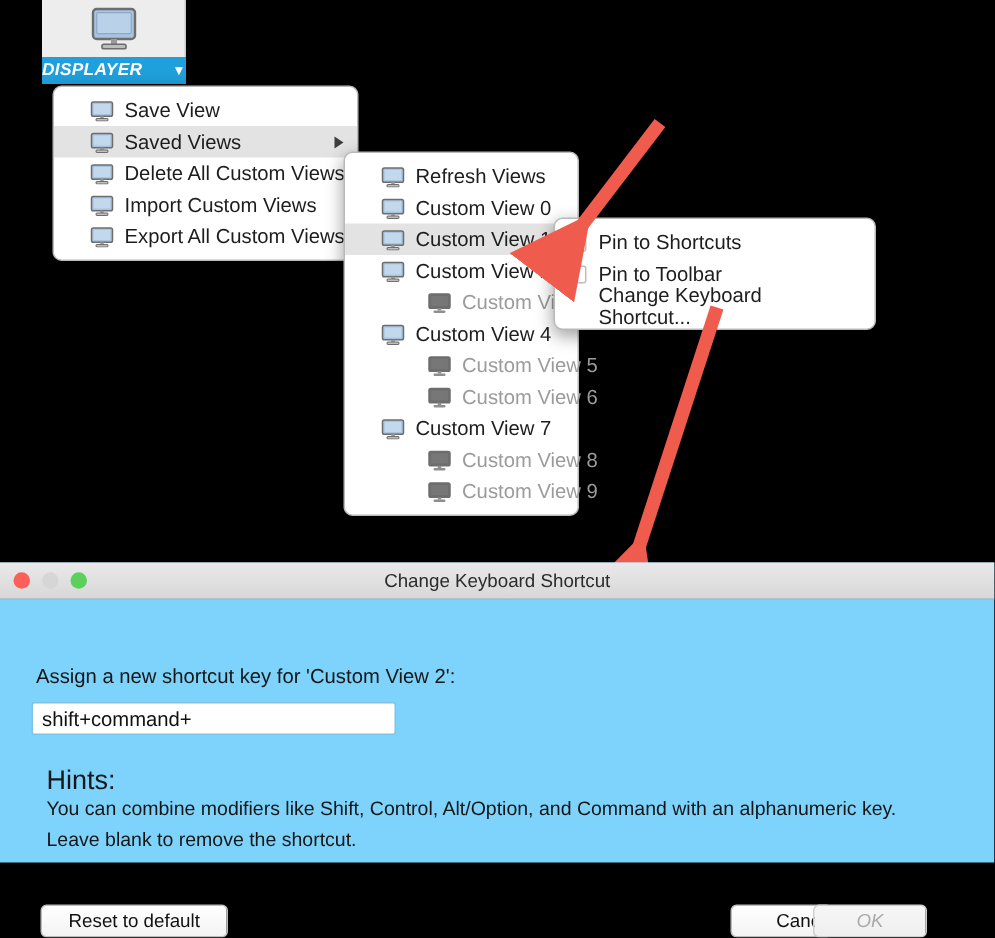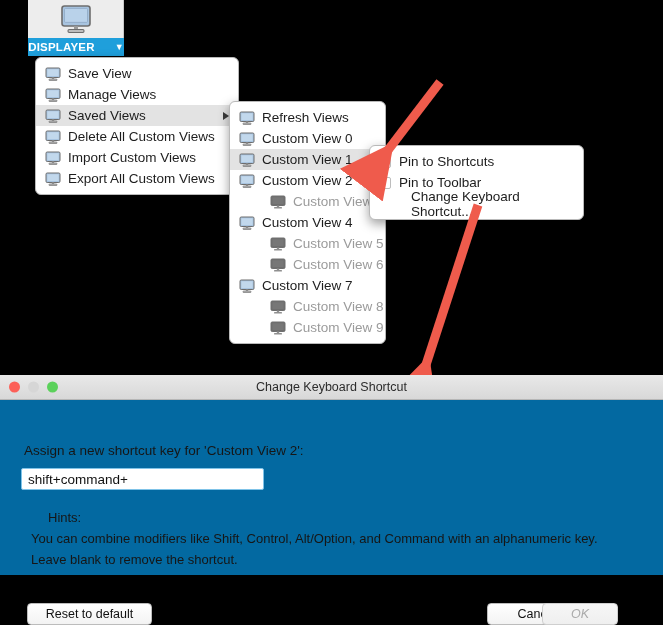--- a/index.html
+++ b/index.html
@@ -18,38 +18,38 @@
     background: #ededed; border-right: 1px solid #c9c9c9;
   }
   .monitor-big {
     position: absolute; left: 50%; top: 4px; transform: translateX(-50%);
     width: 34px; height: 30px;
   }
   .displayer-label {
     position: absolute; left: 28px; top: 38px; width: 96px; height: 18px;
     background: #1f9fdb; color: #ffffff;
     font-size: 11.5px; font-weight: bold; letter-spacing: .2px;
-    display: flex; align-items: center; justify-content: center; gap: 20px;
+    display: flex; align-items: center; justify-content: center; gap: 20px; font-style: italic;
   }
   .displayer-label .caret { font-size: 9px; line-height: 1; }
 
   
   .menu {
     position: absolute; background: #ffffff;
     border: 1px solid #b9b9b9; border-radius: 6px;
     box-shadow: 0 4px 11px rgba(0,0,0,.38);
     padding: 5px 0;
   }
   .menu-main { left: 35px; top: 57px; width: 204px; }
   .menu-sub  { left: 229px; top: 101px; width: 157px; }
   .menu-ctx  { left: 369px; top: 145px; width: 215px; }
 
   .mi {
     position: relative; display: flex; align-items: center;
-    height: 21px; padding: 0 10px 0 9px;
+    height: 21px; padding: 0 10px 0 24px;
     font-size: 13.5px; color: #1d1d1d; white-space: nowrap;
   }
   .mi.selected { background: #e3e3e3; }
   .mi.disabled { color: #9b9b9b; margin-left: 31px; }
   .mi .mlabel { margin-left: 7px; }
   .mi .arrow-right {
     position: absolute; right: 9px; top: 50%; transform: translateY(-50%);
     width: 0; height: 0;
     border-top: 4.5px solid transparent; border-bottom: 4.5px solid transparent;
     border-left: 6px solid #3c3c3c;
@@ -63,29 +63,29 @@
   
   .ico { width: 16px; height: 14px; flex: 0 0 16px; }
 
   
   .cbrow { display: flex; align-items: center; height: 21px; padding: 0 10px 0 9px; font-size: 13.5px; color: #1d1d1d; }
   .cbox {
     width: 12px; height: 12px; flex: 0 0 12px;
     border: 1px solid #bdbdbd; border-radius: 2px; background: #fff;
   }
   .cbrow .mlabel { margin-left: 8px; }
-  .ctx-plain { padding-left: 41px; }
+  .ctx-plain { padding-left: 29px; }
 
   
   .annot { position: absolute; left: 0; top: 0; width: 663px; height: 625px; pointer-events: none; }
 
   
   .dialog {
     position: absolute; left: 0px; top: 375px; width: 663px; height: 200px;
-    background: #0369a1;
+    background: #7dd3fc;
     text-align: center;
   }
   .titlebar {
     position: relative; height: 25px; width: 100%;
     background: linear-gradient(#e9e9e9, #d8d8d8);
     border-bottom: 1px solid #b6b6b6;
     display: flex; align-items: center; justify-content: center;
   }
   .titlebar .title { font-size: 12.5px; color: #2c2c2c; }
   .traffic { position: absolute; left: 9px; top: 50%; transform: translateY(-50%); display: flex; gap: 8px; }
@@ -95,21 +95,21 @@
   .tl.g { background: #5bd15b; }
 
   .dlg-body { position: relative; padding: 0; height: 225px; }
   .assign-label { position: absolute; left: 24px; top: 43px; font-size: 13.5px; color: #161616; }
   .sc-input {
     position: absolute; left: 21px; top: 68px; width: 243px; height: 22px;
     background: #ffffff; border: 1px solid #7fc3e8; border-radius: 2px;
     display: flex; align-items: center; padding: 0 6px;
     font-size: 13.5px; color: #111;
   }
-  .hints-title { position: absolute; left: 31px; top: 110px; font-size: 13px; color: #161616; margin-left: 17px; }
+  .hints-title { position: absolute; left: 31px; top: 110px; font-size: 18px; color: #161616; }
   .hint1 { position: absolute; left: 31px; top: 131px; font-size: 13px; color: #161616; }
   .hint2 { position: absolute; left: 31px; top: 152px; font-size: 13px; color: #161616; }
 
   .btn {
     position: absolute; height: 22px;
     background: linear-gradient(#ffffff, #f3f3f3);
     border: 1px solid #bcbcbc; border-radius: 4px;
     font-size: 12.5px; color: #111;
     display: flex; align-items: center; justify-content: center;
     box-shadow: 0 1px 0 rgba(0,0,0,.05);
@@ -139,29 +139,20 @@
 
   <div class="menu menu-main">
     <div class="mi">
       <svg class="ico" viewBox="0 0 16 14">
           <rect x="1" y="1" width="14" height="9.5" rx="1.2" fill="#a8c4e0" stroke="#6d6d6d" stroke-width="1"></rect>
           <rect x="2.4" y="2.3" width="11.2" height="6.7" fill="#c2d8ec"></rect>
           <rect x="6.8" y="10.5" width="2.4" height="1.6" fill="#9a9a9a"></rect>
           <rect x="4" y="12" width="8" height="1.6" rx=".7" fill="#c0c0c0" stroke="#6d6d6d" stroke-width=".7"></rect>
         </svg>
       <span class="mlabel">Save View</span>
-    </div>
-    <div class="mi">
-      <svg class="ico" viewBox="0 0 16 14">
-          <rect x="1" y="1" width="14" height="9.5" rx="1.2" fill="#a8c4e0" stroke="#6d6d6d" stroke-width="1"></rect>
-          <rect x="2.4" y="2.3" width="11.2" height="6.7" fill="#c2d8ec"></rect>
-          <rect x="6.8" y="10.5" width="2.4" height="1.6" fill="#9a9a9a"></rect>
-          <rect x="4" y="12" width="8" height="1.6" rx=".7" fill="#c0c0c0" stroke="#6d6d6d" stroke-width=".7"></rect>
-        </svg>
-      <span class="mlabel">Manage Views</span>
     </div>
     <div class="mi selected">
       <svg class="ico" viewBox="0 0 16 14">
           <rect x="1" y="1" width="14" height="9.5" rx="1.2" fill="#a8c4e0" stroke="#6d6d6d" stroke-width="1"></rect>
           <rect x="2.4" y="2.3" width="11.2" height="6.7" fill="#c2d8ec"></rect>
           <rect x="6.8" y="10.5" width="2.4" height="1.6" fill="#9a9a9a"></rect>
           <rect x="4" y="12" width="8" height="1.6" rx=".7" fill="#c0c0c0" stroke="#6d6d6d" stroke-width=".7"></rect>
         </svg>
       <span class="mlabel">Saved Views</span>
       <span class="arrow-right"></span>

